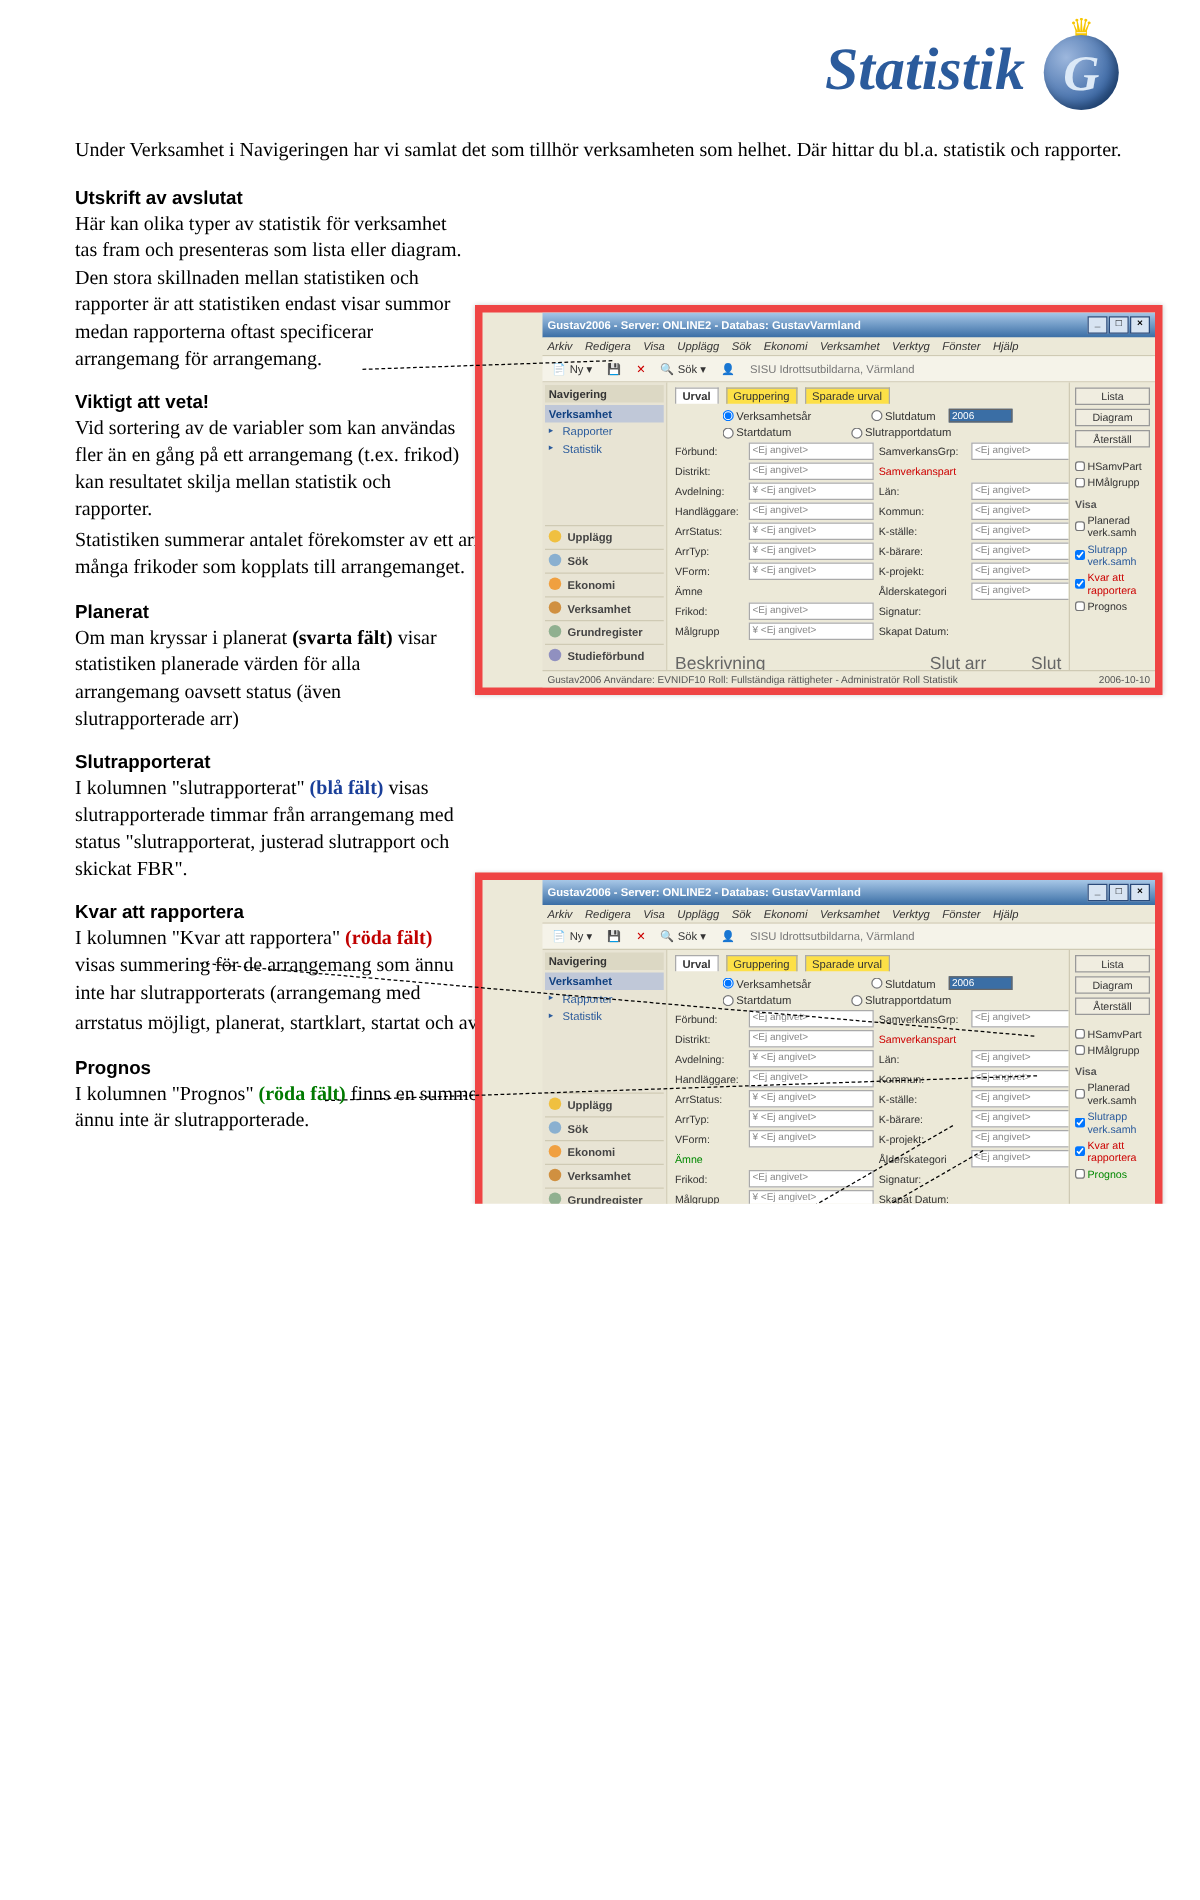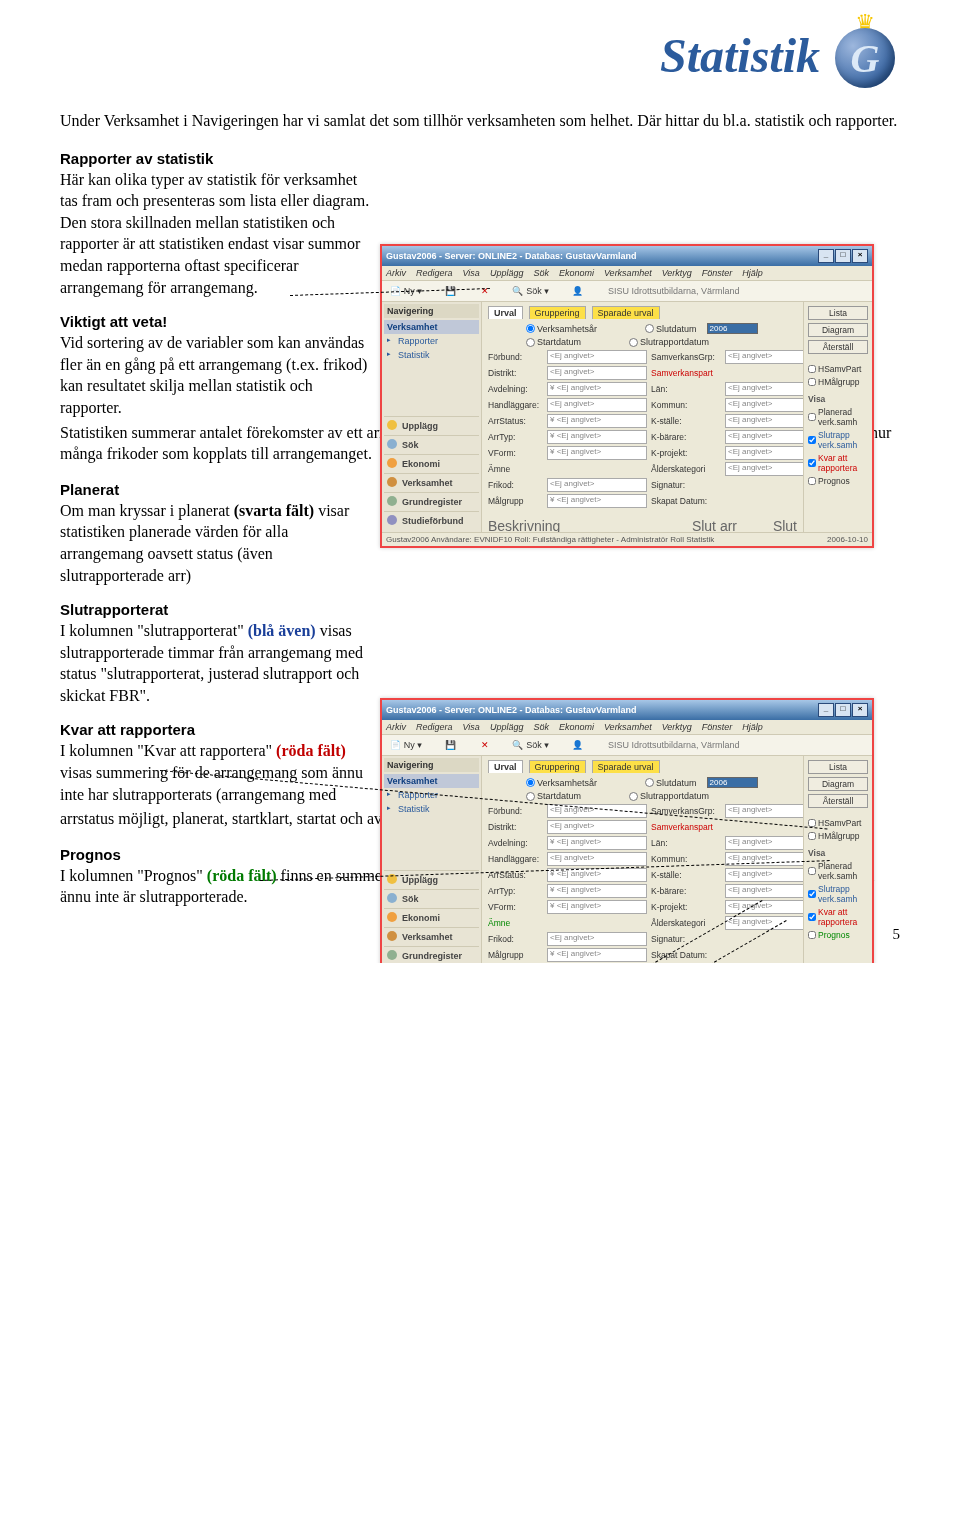--- a/index.html
+++ b/index.html
@@ -87,26 +87,27 @@
     position: absolute;
     bottom: 20px;
     right: 60px;
     font-size: 15px;
   }
   .screenshot {
     position: absolute;
     width: 490px;
     height: 300px;
     background: #ece9d8;
-    border: 2px solid #ef4444;
+    border: 6px solid #ef4444;
     font-family: Tahoma, Arial, sans-serif;
     font-size: 9px;
     color: #333;
     overflow: hidden;
     box-shadow: 0 0 4px rgba(0,0,0,0.2);
+    padding-left: 48px;
   }
   .ss1 { top: 244px; left: 380px; }
   .ss2 { top: 698px; left: 380px; }
   .titlebar {
     background: linear-gradient(to bottom, #a7c7e7, #3a6ea5);
     color: #fff;
     padding: 2px 4px;
     font-weight: bold;
     display: flex;
     justify-content: space-between;
@@ -129,21 +130,21 @@
     border-bottom: 1px solid #cfcab4;
     display: flex;
     gap: 10px;
   }
   .menubar span { cursor: default; font-style: italic; }
   .toolbar {
     background: #f5f3e9;
     padding: 3px 4px;
     border-bottom: 1px solid #cfcab4;
     display: flex;
-    gap: 16px;
+    gap: 4px;
     align-items: center;
     font-size: 9px;
   }
   .toolbar .tb-item { padding: 1px 3px; border: 1px solid transparent; }
   .main {
     display: flex;
     height: calc(100% - 70px);
   }
   .left {
     width: 95px;
@@ -286,41 +287,41 @@
     <div class="crown">♛</div>
     <div class="ring">
         <span>G</span>
       </div>
   </div>
 </div>
 
 <p class="intro">Under Verksamhet i Navigeringen har vi samlat det som tillhör verksamheten som helhet. Där hittar du bl.a. statistik och rapporter.</p>
 
 <div class="section">
-  <div class="section-title">Rapporter av statistik</div>
+  <div class="section-title">Utskrift av avslutat</div>
   <div class="section-body">Här kan olika typer av statistik för verksamhet tas fram och presenteras som lista eller diagram. Den stora skillnaden mellan statistiken och rapporter är att statistiken endast visar summor medan rapporterna oftast specificerar arrangemang för arrangemang.</div>
 </div>
 
 <div class="section">
   <div class="section-title">Viktigt att veta!</div>
   <div class="section-body">Vid sortering av de variabler som kan användas fler än en gång på ett arrangemang (t.ex. frikod) kan resultatet skilja mellan statistik och rapporter. </div>
 </div>
 <p class="flow-body" style="margin-top:-12px;">Statistiken summerar antalet förekomster av ett arrangemang i listan medan rapporterna summerar unika arrangemang oavsett hur många frikoder som kopplats till arrangemanget.</p>
 
 <div class="section">
   <div class="section-title">Planerat</div>
   <div class="section-body">
     <span>Om man kryssar i planerat </span><span class="black-bold">(svarta fält)</span><span> visar statistiken planerade värden för alla arrangemang oavsett status (även slutrapporterade arr)</span>
   </div>
 </div>
 
 <div class="section">
   <div class="section-title">Slutrapporterat</div>
   <div class="section-body">
-    <span>I kolumnen "slutrapporterat" </span><span class="blue">(blå även)</span><span> visas slutrapporterade timmar från arrangemang med status "slutrapporterat, justerad slutrapport och skickat FBR".</span>
+    <span>I kolumnen "slutrapporterat" </span><span class="blue">(blå fält)</span><span> visas slutrapporterade timmar från arrangemang med status "slutrapporterat, justerad slutrapport och skickat FBR".</span>
   </div>
 </div>
 
 <div class="section">
   <div class="section-title">Kvar att rapportera</div>
   <div class="section-body">
     <span>I kolumnen "Kvar att rapportera" </span><span class="red">(röda fält)</span><span> visas summering för de arrangemang som ännu inte har slutrapporterats (arrangemang med </span>
   </div>
 </div>
 <p class="flow-body" style="margin-top:-12px;">arrstatus möjligt, planerat, startklart, startat och avslutat)</p>

